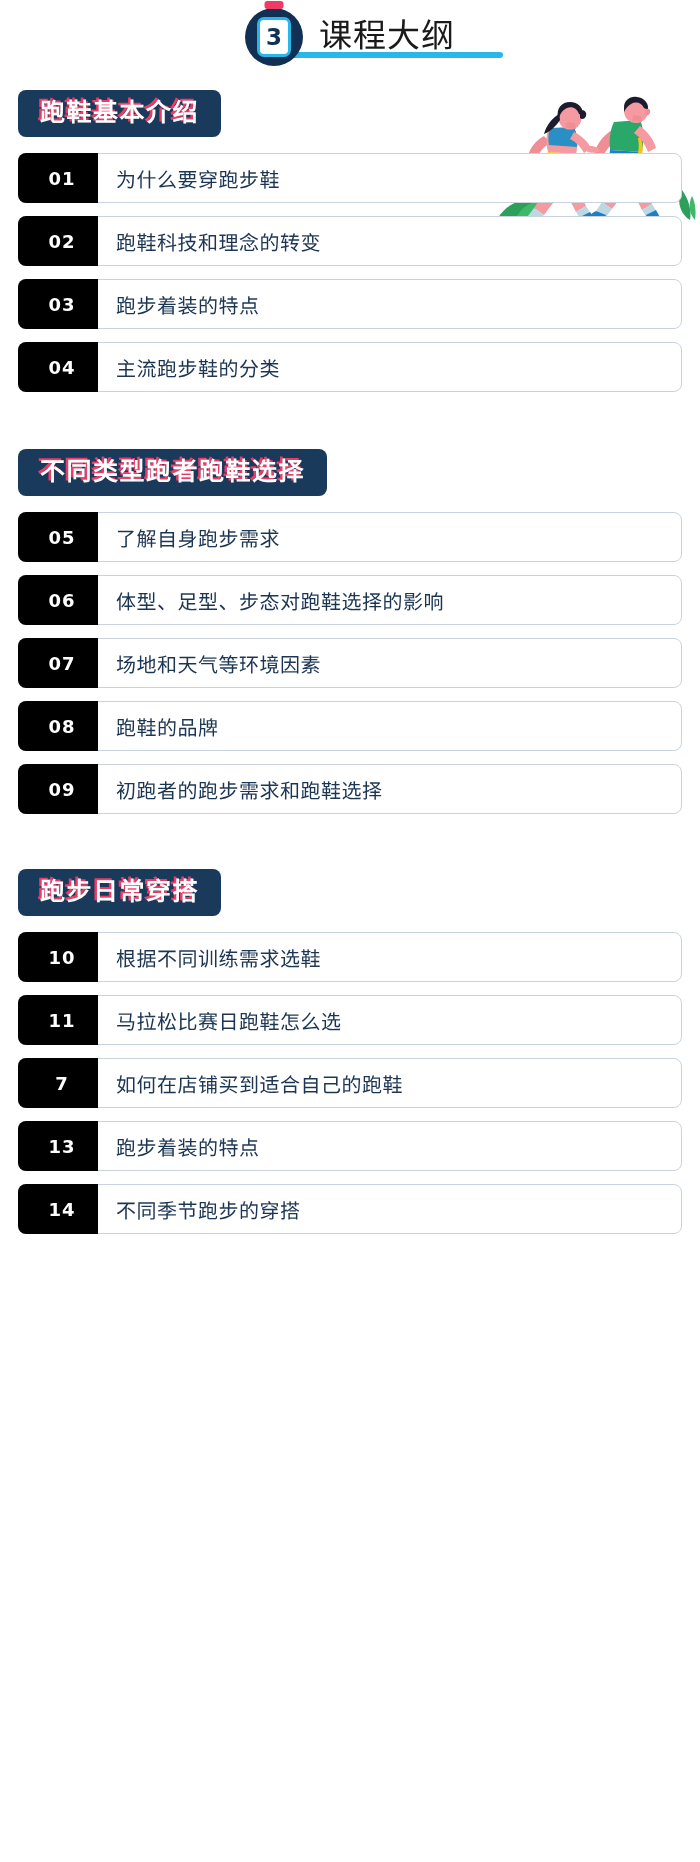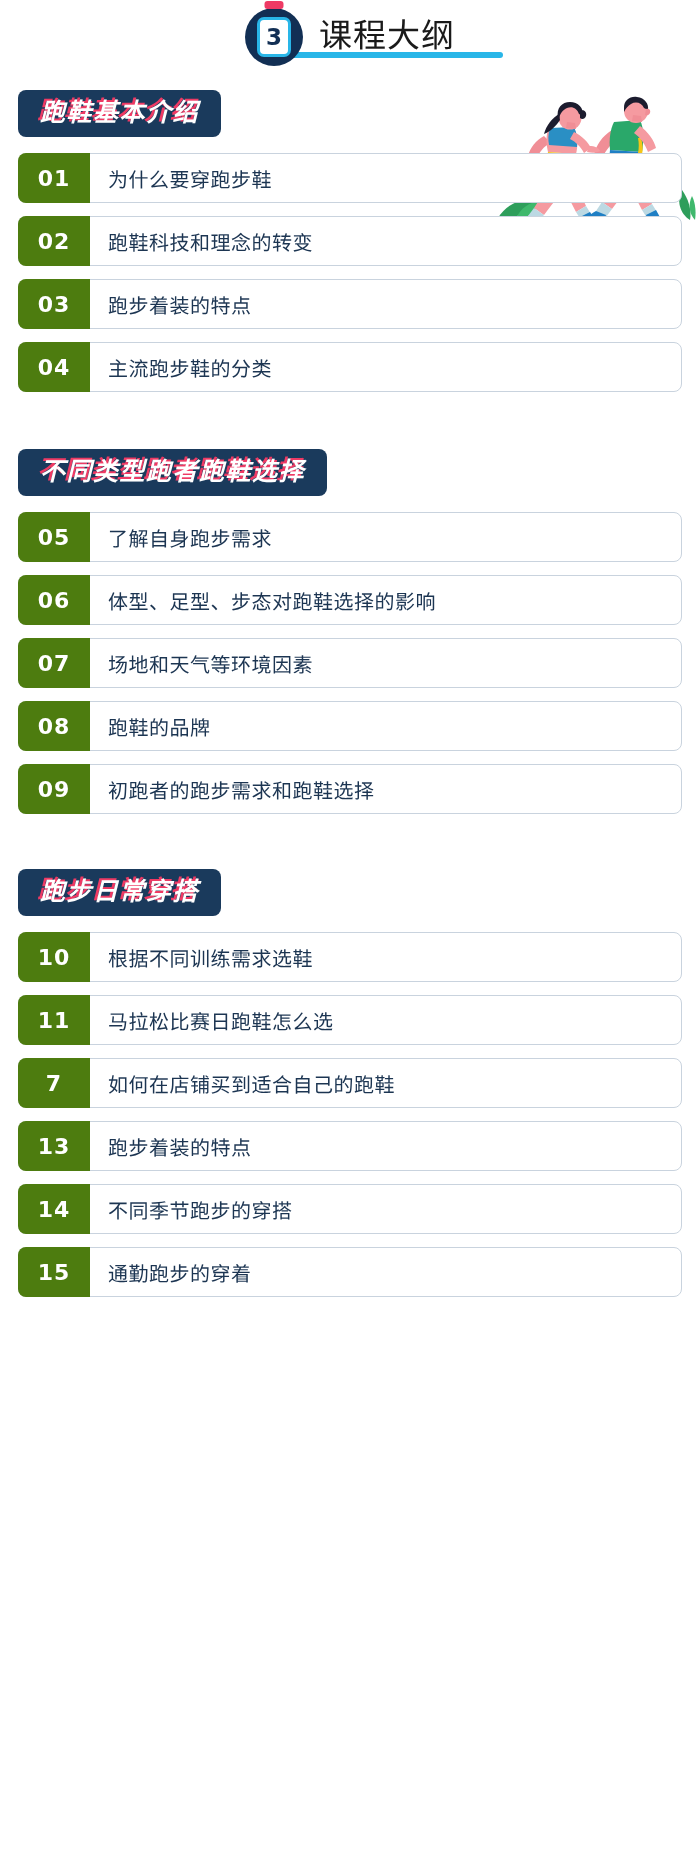--- a/index.html
+++ b/index.html
@@ -117,21 +117,20 @@
 
   
   .section { position: relative; }
   .section-title {
     display: inline-block;
     background: #1a3a5c;
     border-radius: 8px;
     padding: 10px 22px 12px 22px;
     margin: 0 0 0 18px;
     position: relative;
-    font-style: italic;
   }
   .section-title-text {
     font-size: 25px;
     font-weight: 700;
     color: #ffffff;
     letter-spacing: 1.5px;
     line-height: 1;
     display: block;
     text-shadow: -2.5px -2px 0 #ee3a64;
     font-family: "DejaVu Sans", "Liberation Sans", sans-serif;
@@ -152,30 +151,31 @@
     border: 1.5px solid #c9d3de;
     border-radius: 8px;
     background: #ffffff;
     box-sizing: border-box;
   }
   .item-num {
     position: relative;
     z-index: 2;
     width: 72px;
     flex: none;
-    background: #4d7c0f;
+    background: #000000;
     border-radius: 8px 0 0 8px;
     display: flex;
     align-items: center;
     justify-content: center;
     color: #ffffff;
-    font-size: 22px;
+    font-size: 18px;
     font-weight: 700;
     letter-spacing: 1px;
     font-family: "DejaVu Sans", "Liberation Sans", sans-serif;
+    padding-left: 8px;
   }
   .item-label {
     position: relative;
     z-index: 2;
     flex: 1;
     display: flex;
     align-items: center;
     padding-left: 18px;
     font-size: 20px;
     color: #1c3552;
@@ -349,20 +349,15 @@
         <div class="item">
           <div class="item-box"></div>
           <div class="item-num">13</div>
           <div class="item-label">跑步着装的特点</div>
         </div>
         <div class="item">
           <div class="item-box"></div>
           <div class="item-num">14</div>
           <div class="item-label">不同季节跑步的穿搭</div>
         </div>
-        <div class="item">
-          <div class="item-box"></div>
-          <div class="item-num">15</div>
-          <div class="item-label">通勤跑步的穿着</div>
-        </div>
       </div>
     </div>
   </div>
 
 </body></html>

